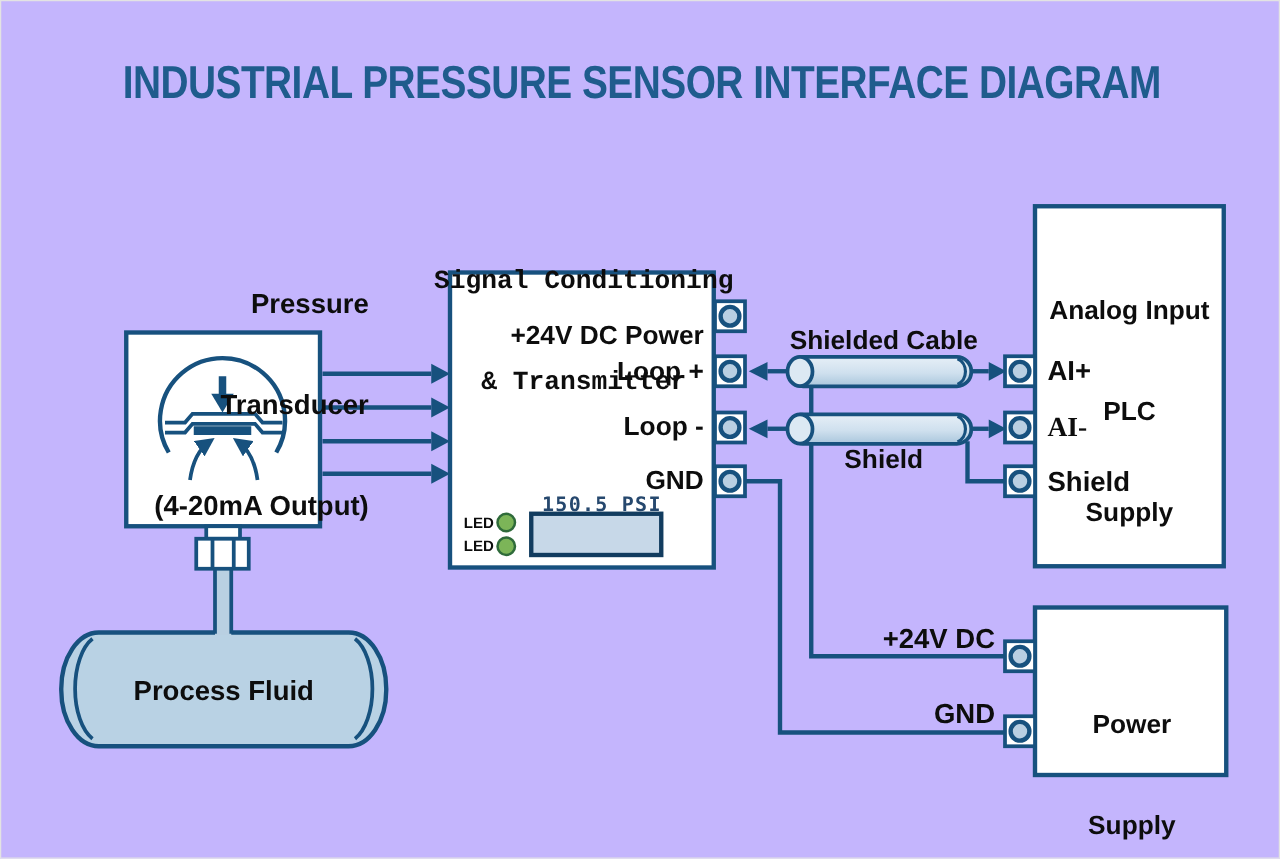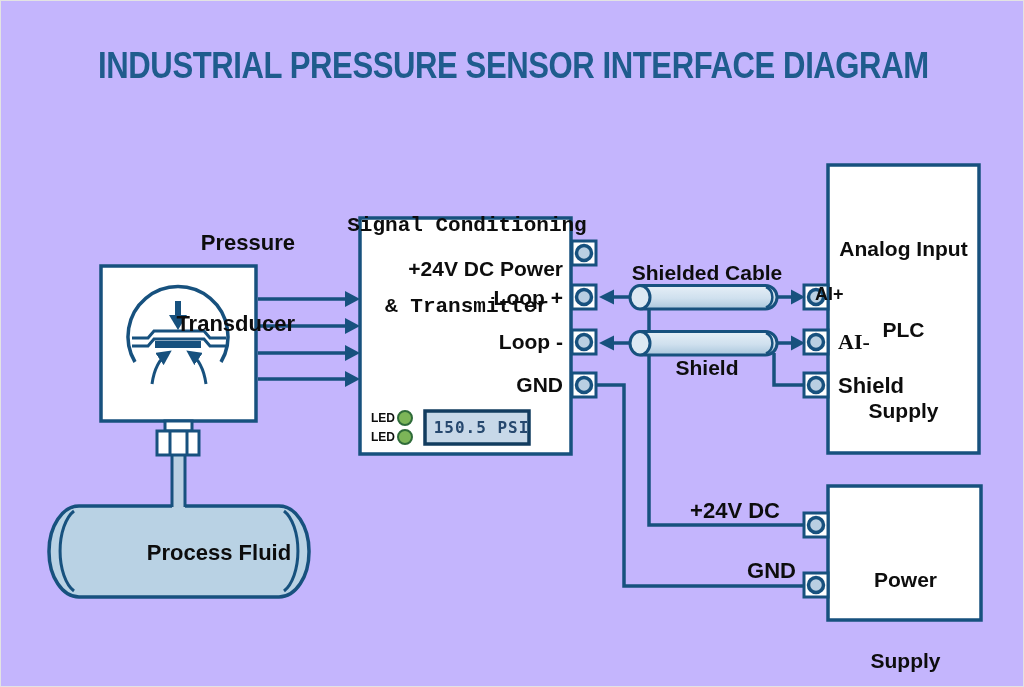--- a/index.html
+++ b/index.html
@@ -151,54 +151,55 @@
           <circle cx="815" cy="584" r="7.5" fill="#b9cfe2" stroke="#17517e" stroke-width="3.5"></circle>
         </g>
     </g>
   </svg>
 
   <div class="lbl title"><span>INDUSTRIAL PRESSURE SENSOR INTERFACE DIAGRAM</span></div>
 
   <div class="lbl center" style="left:62px; top:174px; width:232px; font-size:22px; line-height:27px;text-align:right;">
     <div>Pressure</div>
     <div>Transducer</div>
-  </div>
-
-  <div class="lbl center" style="left:48px; top:539px; width:260px; font-size:22px;padding-left:40px;">Process Fluid</div>
+    <div>(4-20mA Output)</div>
+  </div>
+
+  <div class="lbl center" style="left:48px; top:539px; width:260px; font-size:22px;">Process Fluid</div>
 
   <div class="lbl center" style="left:345px; top:157px; width:242px; font-size:21px; line-height:27px;font-family:Liberation Mono, monospace;">
     <div>Signal Conditioning</div>
     <div>&amp; Transmitter</div>
   </div>
 
   <div class="lbl right" style="right:460px; top:256px; width:180px; font-size:21px;">+24V DC Power</div>
   <div class="lbl right" style="right:460px; top:285px; width:180px; font-size:21px;">Loop +</div>
   <div class="lbl right" style="right:460px; top:329px; width:180px; font-size:21px;">Loop -</div>
   <div class="lbl right" style="right:460px; top:372px; width:180px; font-size:21px;">GND</div>
 
   <div class="lbl small" style="left:370px; top:410px;">LED</div>
   <div class="lbl small" style="left:370px; top:429px;">LED</div>
 
-  <div class="lbl lcd-text center" style="left:424px; top:410px; width:113px; height:33px; line-height:33px; font-size:16px;">150.5 PSI</div>
+  <div class="lbl lcd-text center" style="left:424px; top:386px; width:113px; height:33px; line-height:33px; font-size:16px;">150.5 PSI</div>
 
   <div class="lbl center" style="left:608px; top:260px; width:196px; font-size:21px;">Shielded Cable</div>
   <div class="lbl center" style="left:616px; top:355px; width:180px; font-size:21px;">Shield</div>
 
   <div class="lbl center" style="left:829px; top:180px; width:147px; font-size:21px; line-height:27px;">
     <div>Analog Input</div>
     <div>PLC</div>
     <div>Supply</div>
   </div>
 
-  <div class="lbl" style="left:814px; top:283px; font-size:18px;">AI+</div>
+  <div class="lbl" style="left:837px; top:283px; font-size:22px;">AI+</div>
   <div class="lbl" style="left:837px; top:328px; font-size:22px;font-family:Liberation Serif, serif;">AI-</div>
   <div class="lbl" style="left:837px; top:372px; font-size:22px;">Shield</div>
 
   <div class="lbl center" style="left:829px; top:511px; width:151px; font-size:21px; line-height:27px;">
     <div>Power</div>
     <div>Supply</div>
     
   </div>
 
-  <div class="lbl right" style="right:243px; top:497px; width:140px; font-size:22px;">+24V DC</div>
+  <div class="lbl right" style="right:227px; top:497px; width:140px; font-size:22px;">+24V DC</div>
   <div class="lbl right" style="right:227px; top:557px; width:140px; font-size:22px;">GND</div>
 
 </div>
 
 </body></html>

